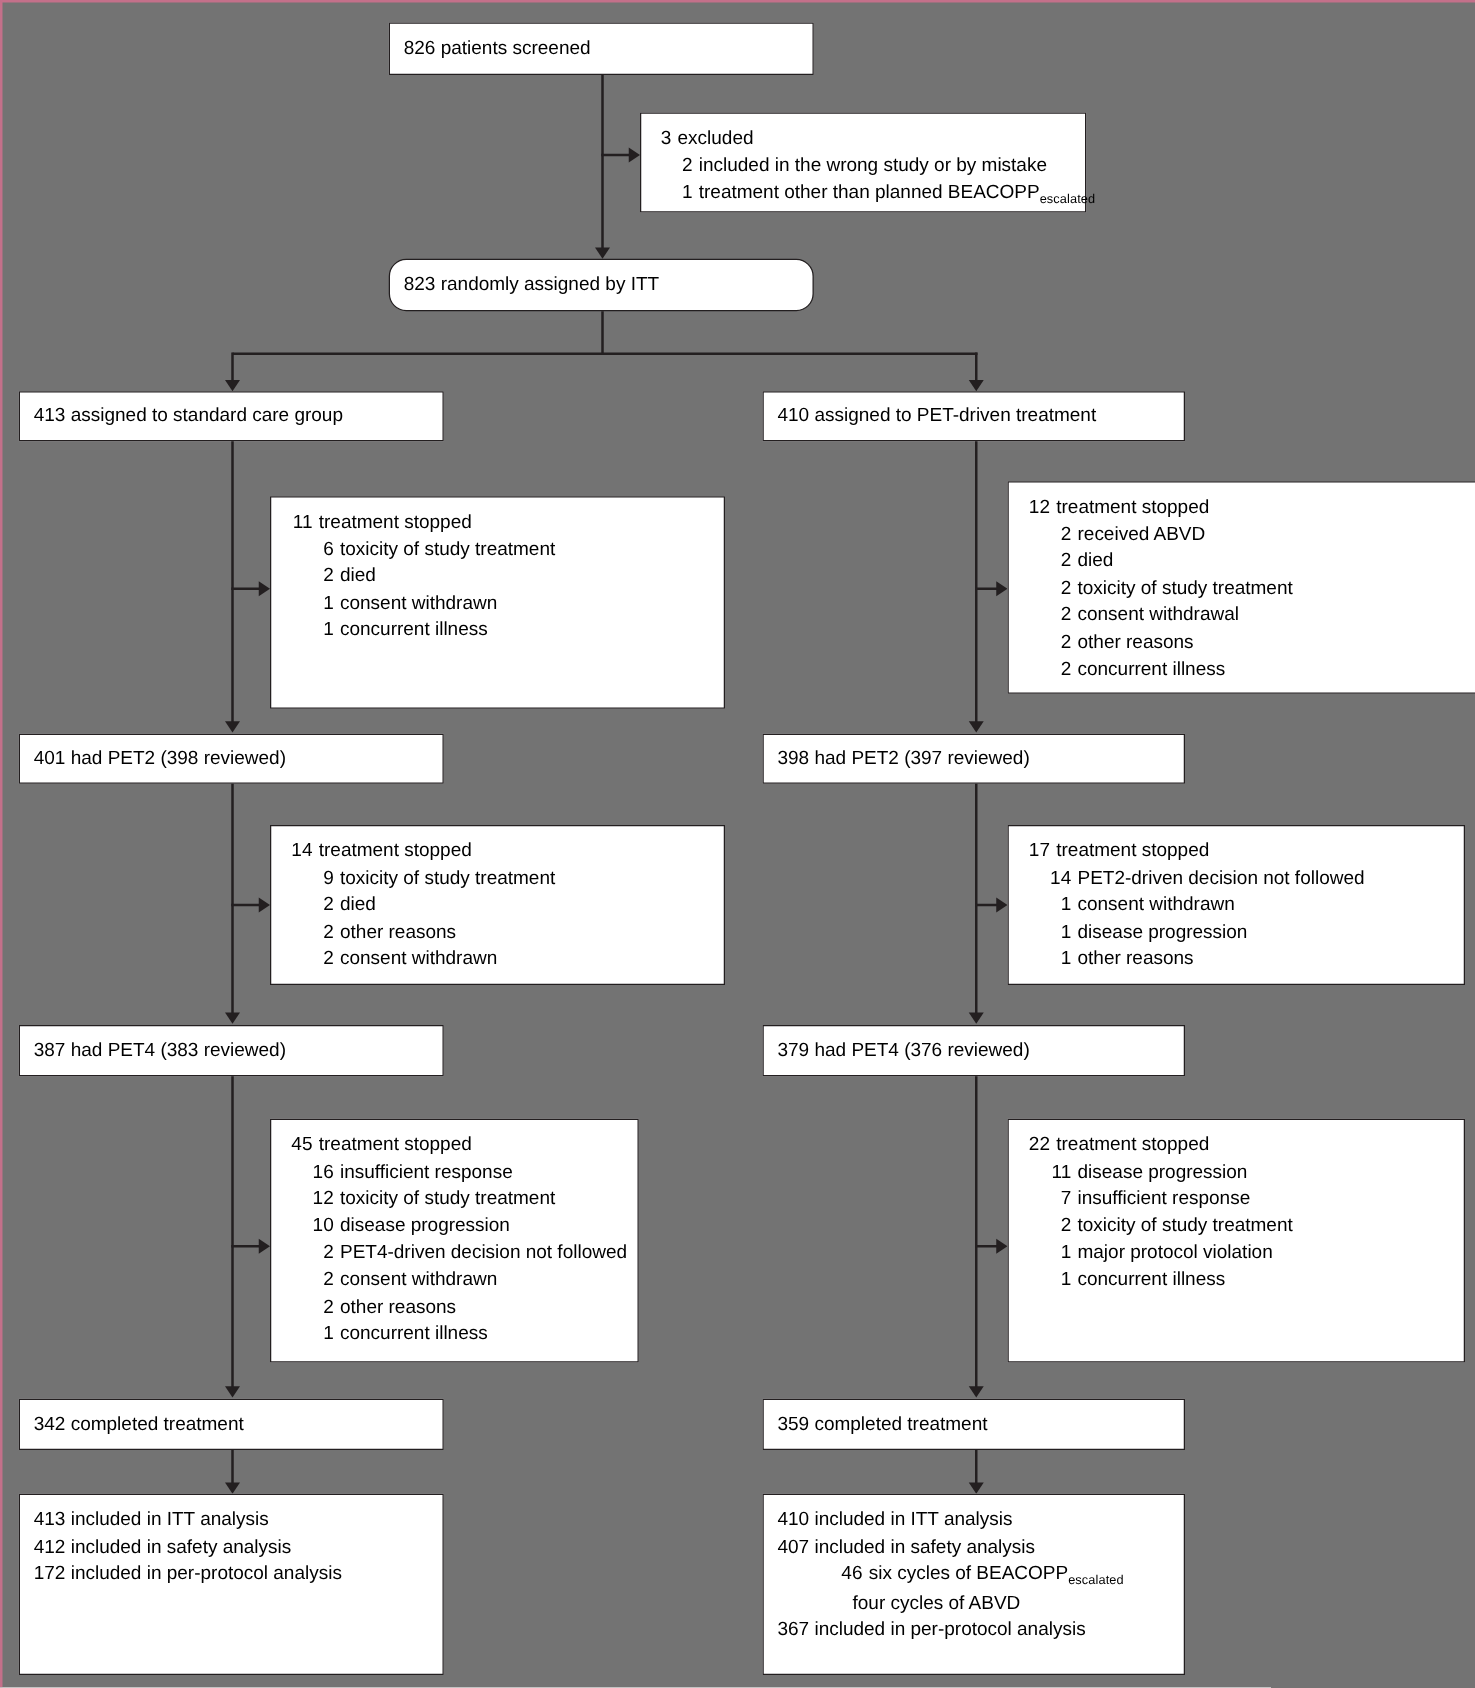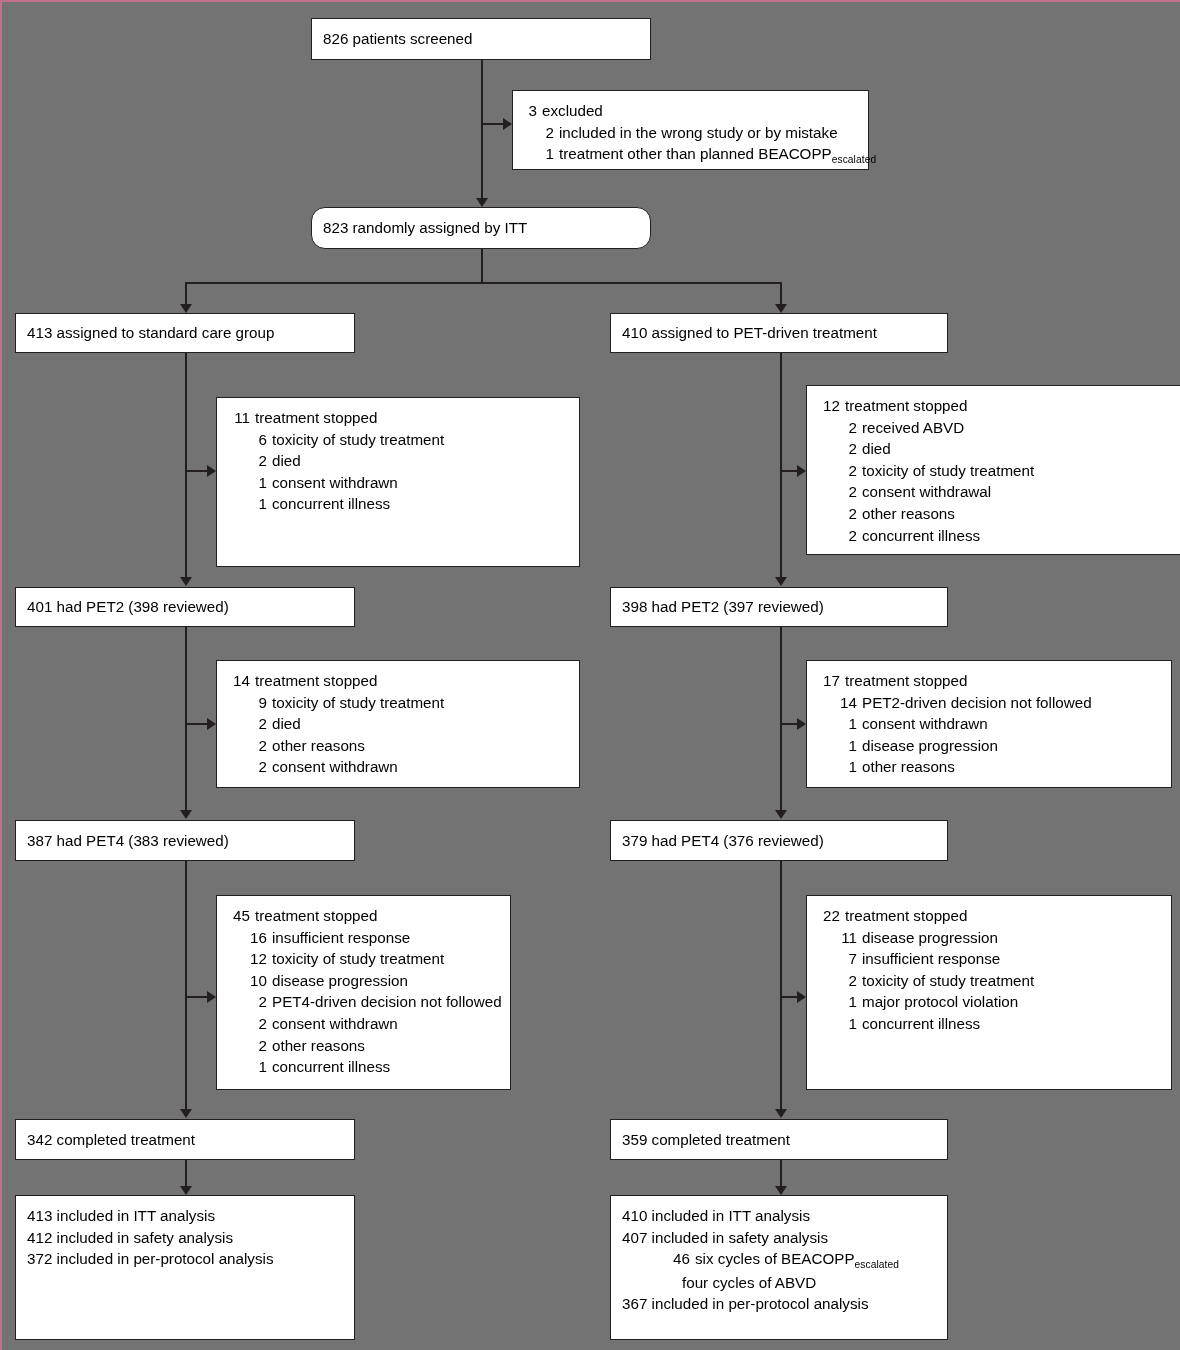--- a/index.html
+++ b/index.html
@@ -305,21 +305,21 @@
   </div>
 
   <div class="vline" style="left:185px;top:1160px;height:28px;"></div>
   <div class="arrow-down" style="left:180px;top:1186px;"></div>
   <div class="vline" style="left:780px;top:1160px;height:28px;"></div>
   <div class="arrow-down" style="left:775px;top:1186px;"></div>
 
   <div class="box" style="left:15px;top:1195px;width:340px;height:145px;">
     <span class="line">413 included in ITT analysis</span>
     <span class="line">412 included in safety analysis</span>
-    <span class="line">372 included in per-protocol analysis</span>
+    <span class="line">172 included in per-protocol analysis</span>
   </div>
 
   <div class="box" style="left:610px;top:1195px;width:338px;height:145px;">
     <span class="line">410 included in ITT analysis</span>
     <span class="line">407 included in safety analysis</span>
     <span class="line indent3">
       <span class="num n3">46</span><span>six cycles of BEACOPP</span><sub>escalated</sub>
     </span>
     <span class="line indent4">four cycles of ABVD</span>
     <span class="line">367 included in per-protocol analysis</span>

